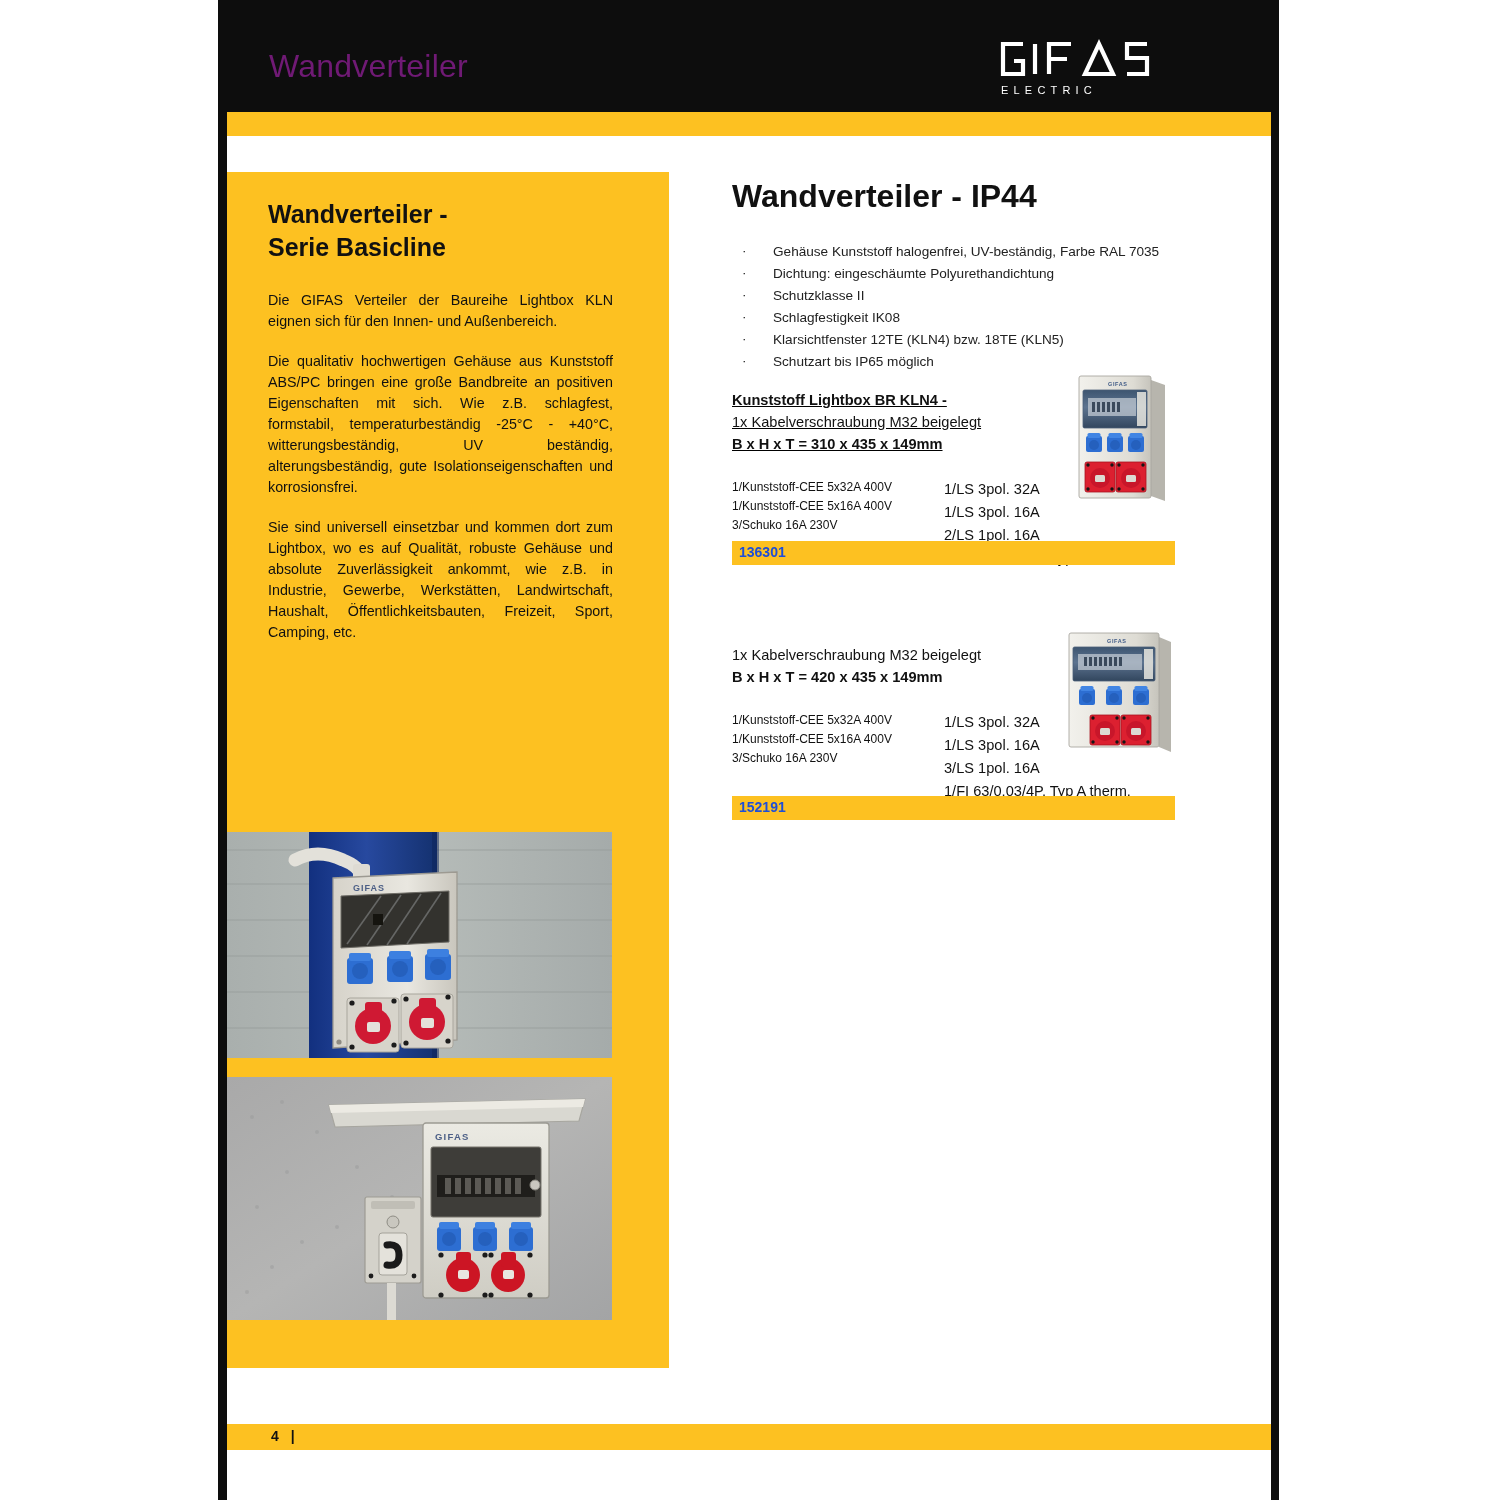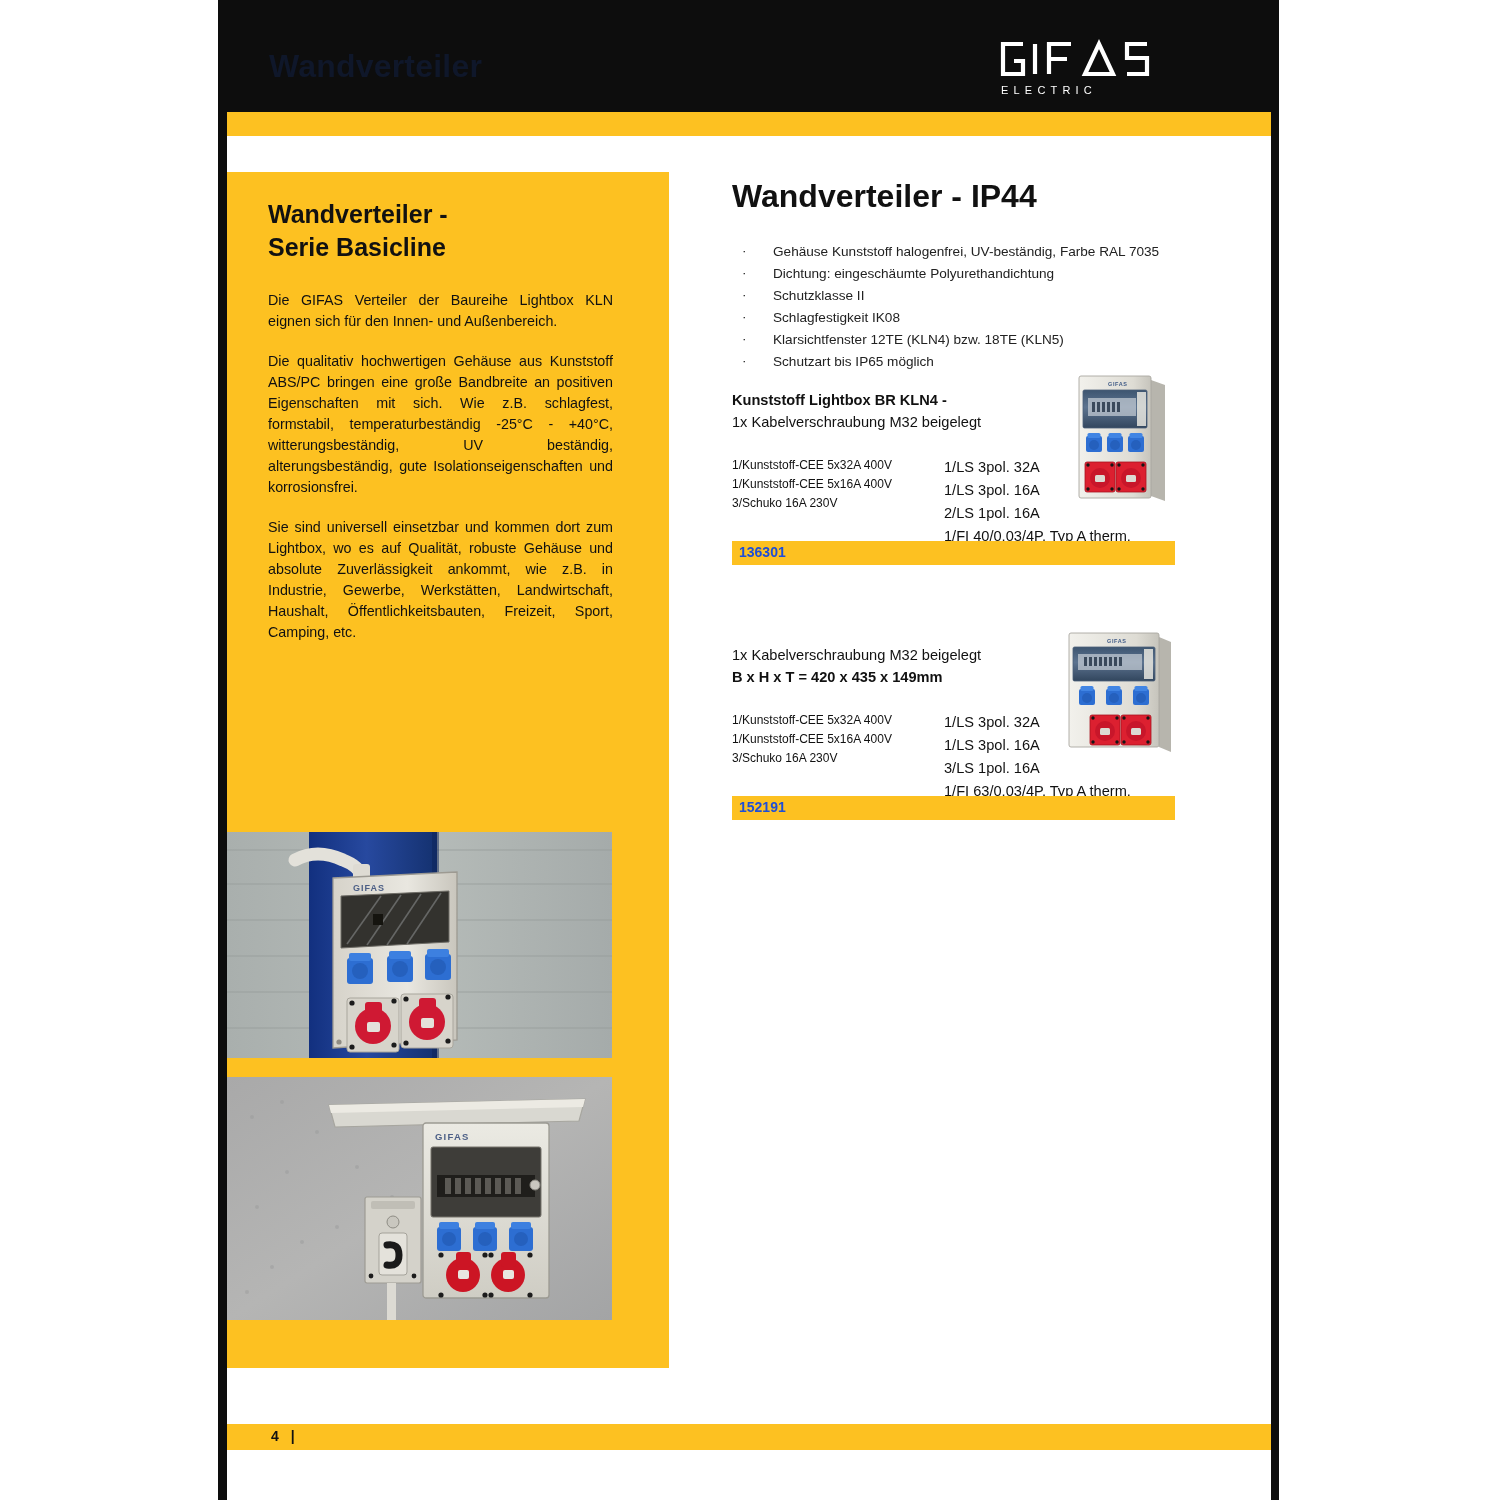--- a/index.html
+++ b/index.html
@@ -17,21 +17,21 @@
   .frame-top{position:absolute;left:226px;top:0;width:1052px;height:10px;background:#0d0d0d;}
   .frame-left{position:absolute;left:218px;top:0;width:9px;height:1500px;background:#0d0d0d;}
   .frame-right{position:absolute;left:1271px;top:0;width:8px;height:1500px;background:#0d0d0d;}
 
   .sheet{position:absolute;left:227px;top:0;width:1044px;height:1500px;background:#ffffff;overflow:hidden;}
 
   
   .header-black{position:absolute;left:0;top:0;width:1044px;height:112px;background:#0d0d0d;}
   .header-title{
     position:absolute;left:42px;top:48px;
-    color:#0f172a;font-size:32px;font-weight:700;letter-spacing:.2px;
+    color:#701a75;font-size:32px;font-weight:400;letter-spacing:.2px;
     white-space:nowrap;
   }
   .logo{position:absolute;right:78px;top:38px;width:200px;height:62px;}
   .logo svg{display:block;}
   .header-yellow{position:absolute;left:0;top:112px;width:1044px;height:24px;background:#fdc121;}
 
   
   .left-panel{position:absolute;left:0;top:172px;width:430px;height:1196px;background:#fdc121;padding-left:12px;}
   .lp-title{
     position:absolute;left:41px;top:26px;width:370px;
@@ -56,21 +56,21 @@
   .bullets li{
     position:relative;padding-left:41px;
     font-size:13.6px;color:#222;line-height:1.62;
   }
   .bullets li .dot{
     position:absolute;left:10px;top:-1px;font-size:13.6px;color:#222;
   }
 
   
   .product{position:absolute;left:505px;width:454px;}
-  .p1{top:390px;}
+  .p1{top:390px;text-decoration:underline;}
   .p2{top:645px;}
   .p-head{font-size:14.6px;color:#111;line-height:1.50;}
   .p-head .b{font-weight:bold;}
   .p-specs{margin-top:22px;position:relative;height:96px;}
   .spec-col-l{position:absolute;left:0;top:0;width:210px;font-size:12px;color:#111;line-height:1.58;}
   .spec-col-r{position:absolute;left:212px;top:0;width:250px;font-size:14.6px;color:#111;line-height:1.58;white-space:nowrap;}
   .artbar{
     position:absolute;left:0;width:443px;height:24px;background:#fdc121;
   }
   .artbar span{
@@ -327,20 +327,21 @@
         <li><span class="dot">·</span><span>Schlagfestigkeit IK08</span></li>
         <li><span class="dot">·</span><span>Klarsichtfenster 12TE (KLN4) bzw. 18TE (KLN5)</span></li>
         <li><span class="dot">·</span><span>Schutzart bis IP65 möglich</span></li>
       </ul>
     </div>
 
     <div class="product p1">
       <div class="p-head">
         <div class="b">Kunststoff Lightbox BR KLN4 -</div>
         <div>1x Kabelverschraubung M32 beigelegt</div>
+        <div class="b">B x H x T = 310 x 435 x 149mm</div>
       </div>
       <div class="p-specs">
         <div class="spec-col-l">
           <div>1/Kunststoff-CEE 5x32A 400V</div>
           <div>1/Kunststoff-CEE 5x16A 400V</div>
           <div>3/Schuko 16A 230V</div>
         </div>
         <div class="spec-col-r">
           <div>1/LS 3pol. 32A</div>
           <div>1/LS 3pol. 16A</div>

